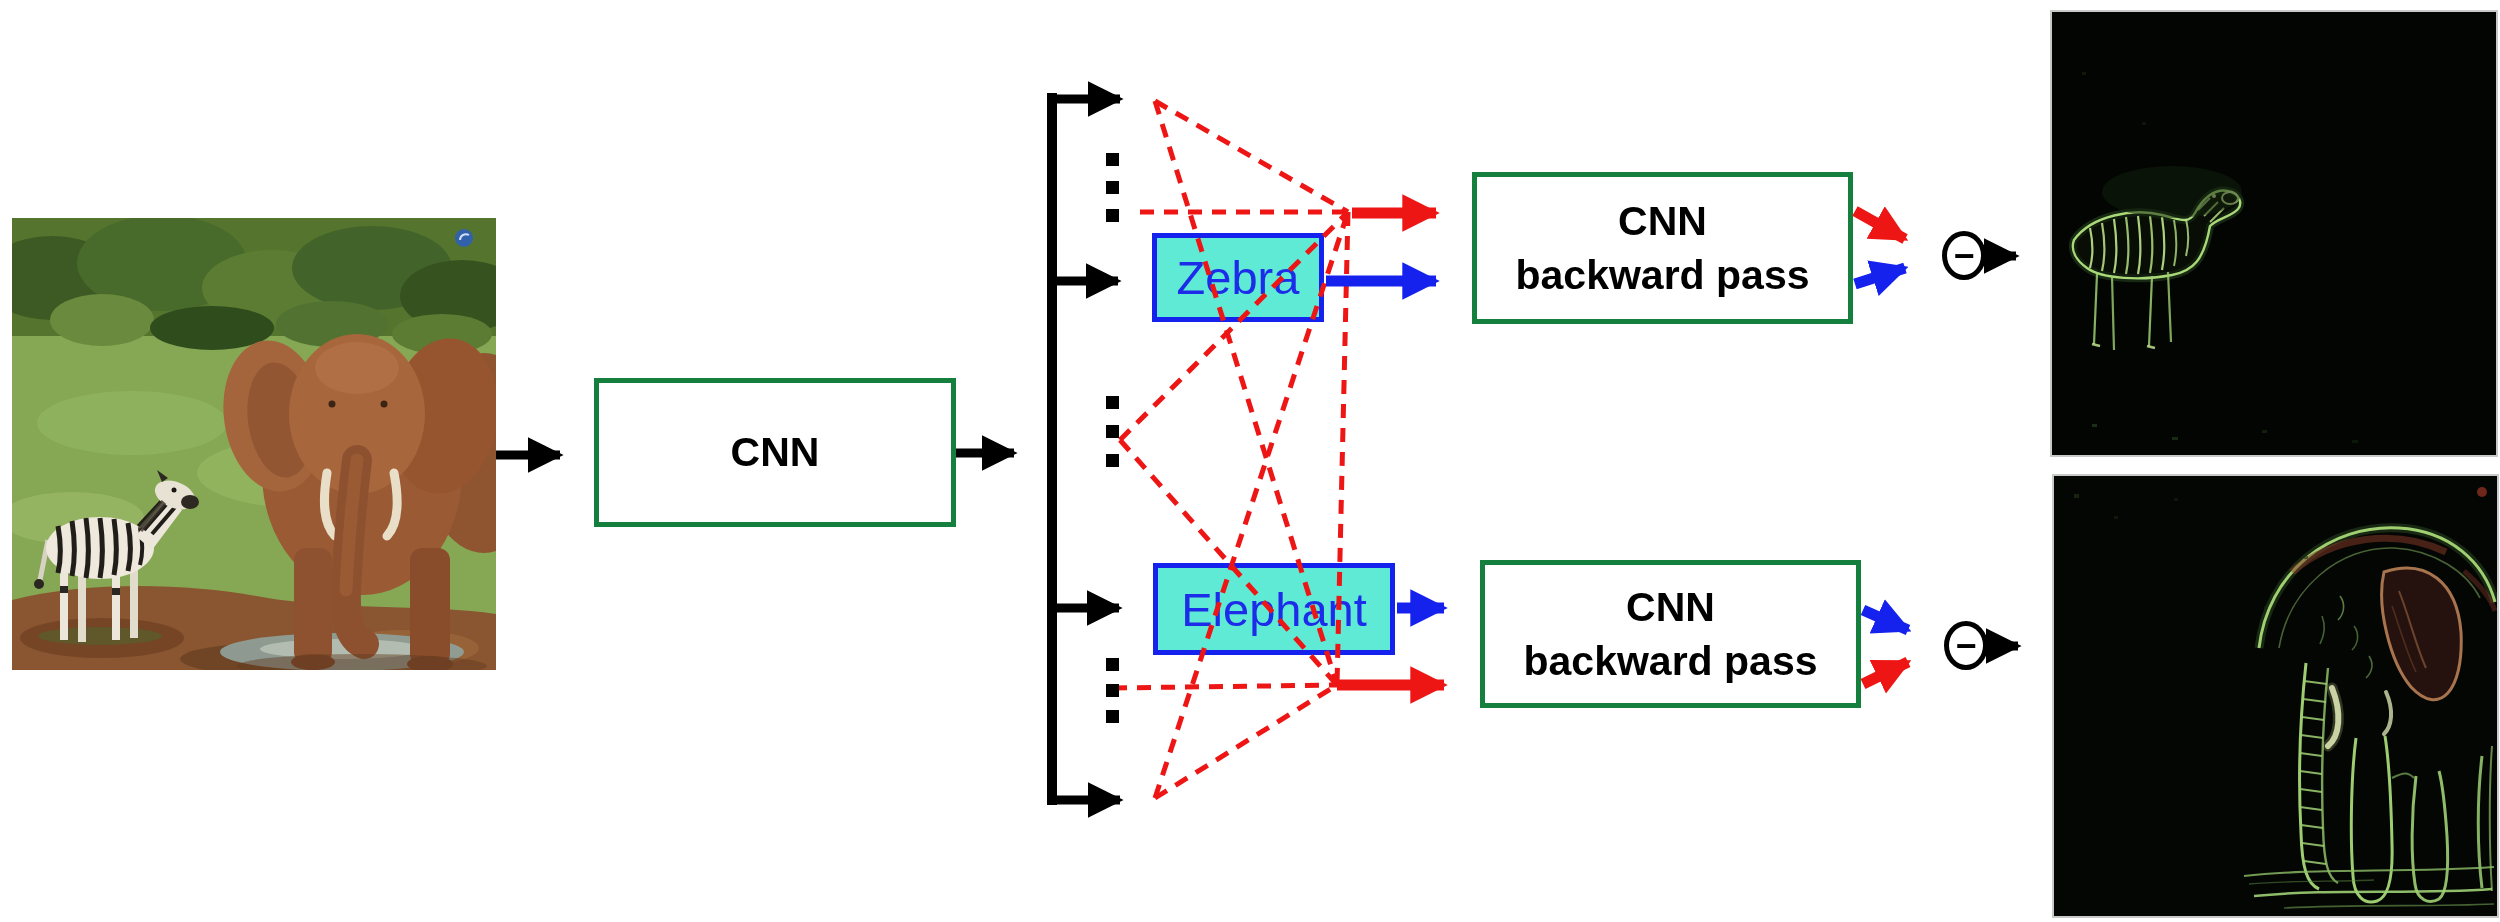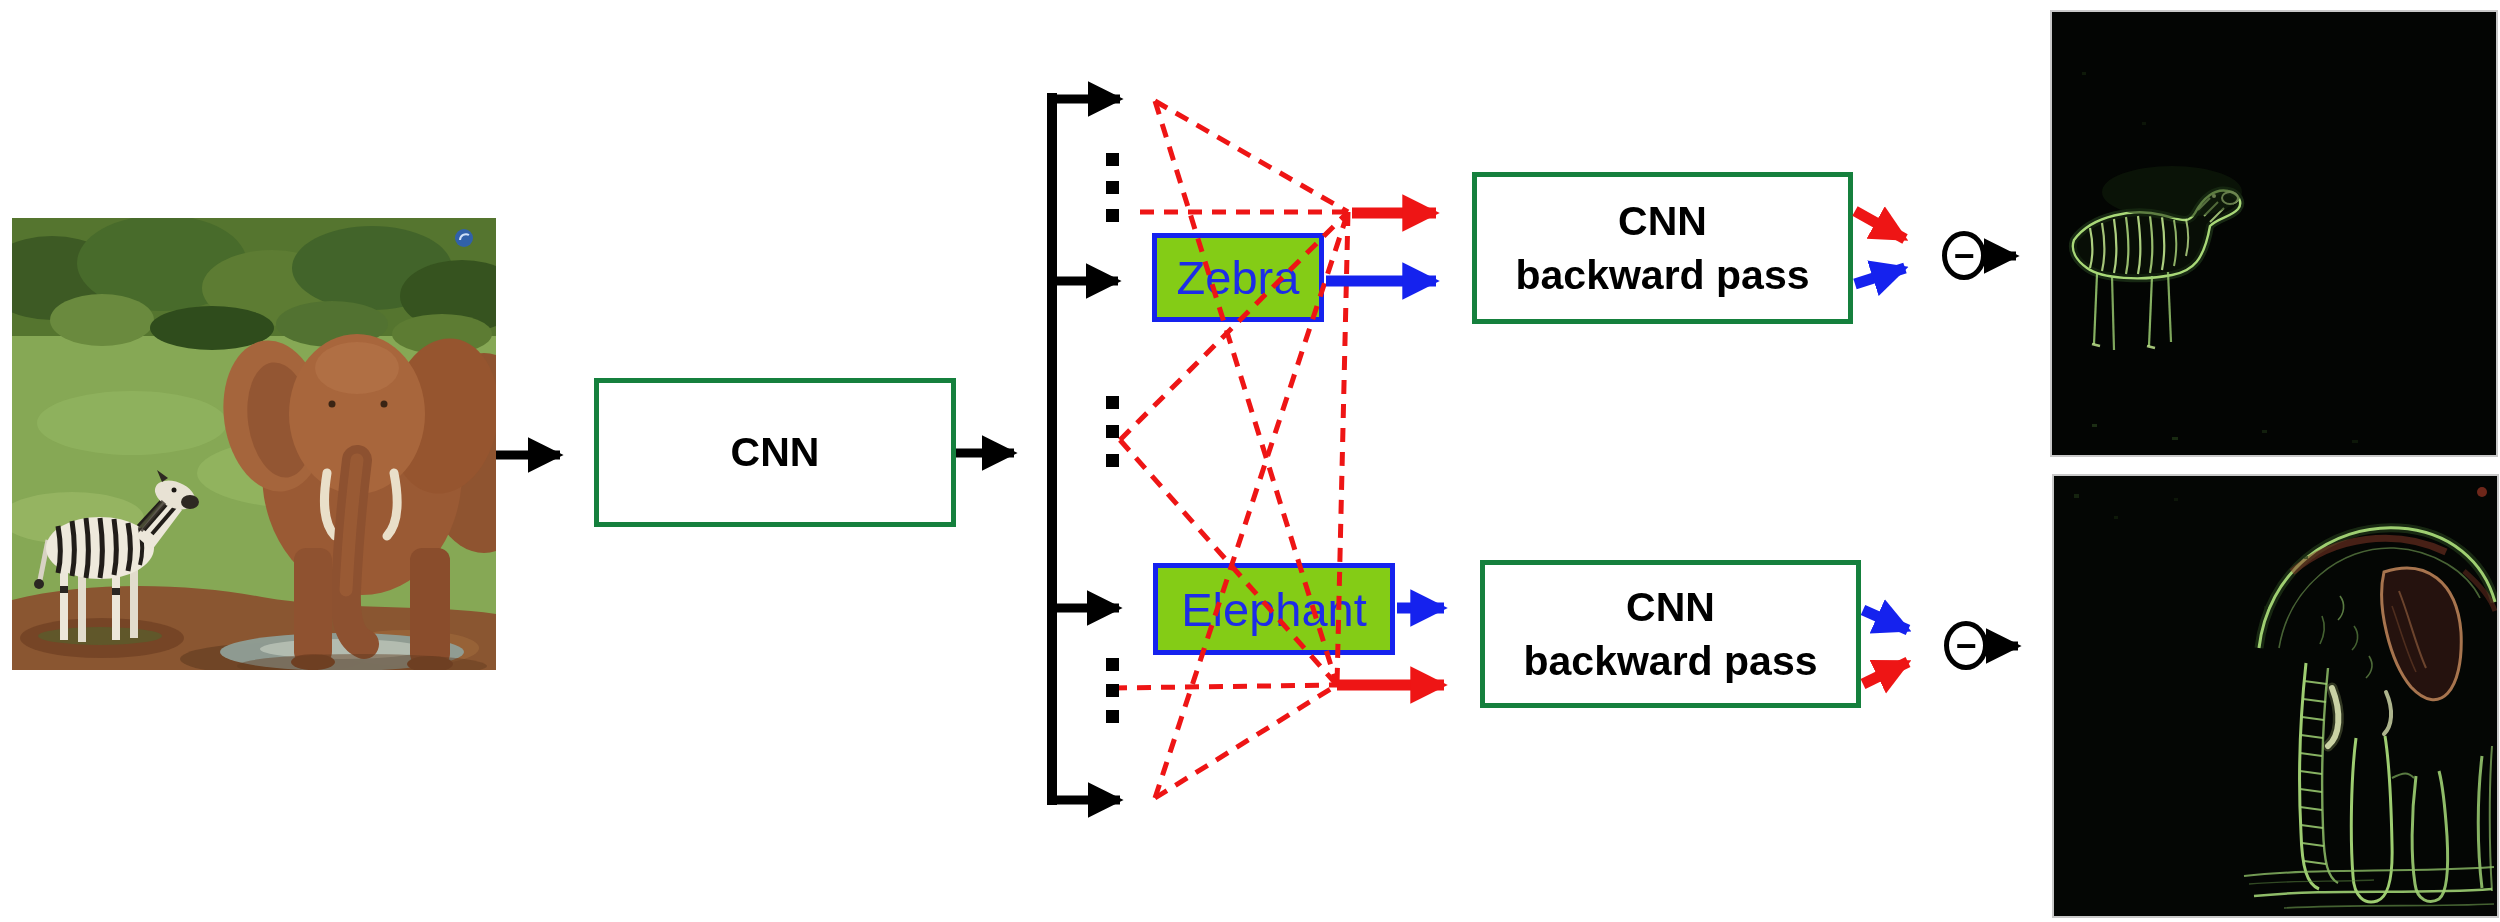--- a/index.html
+++ b/index.html
@@ -9,21 +9,21 @@
   }
   .imgpane{position:absolute;overflow:hidden;}
   .imgpane svg{display:block;}
   .procbox{
     position:absolute;background:#ffffff;border:5px solid #15803d;
     display:flex;flex-direction:column;align-items:center;justify-content:center;
     text-align:center;color:#000;font-weight:700;font-size:41px;line-height:1.32;
     box-sizing:border-box;z-index:3;
   }
   .classbox{
-    position:absolute;background:#84cc16;border:5px solid #1522ee;
+    position:absolute;background:#5eead4;border:5px solid #1522ee;
     display:flex;align-items:center;justify-content:center;
     color:#1d2ce8;font-weight:400;font-size:47px;line-height:1;
     box-sizing:border-box;z-index:3;
   }
   .minuscircle{
     position:absolute;background:#ffffff;border:5px solid #000000;border-radius:50%;
     display:flex;align-items:center;justify-content:center;
     color:#000;font-weight:700;font-size:36px;box-sizing:border-box;z-index:5;
   }
   .overlay{position:absolute;left:0;top:0;z-index:4;pointer-events:none;}

